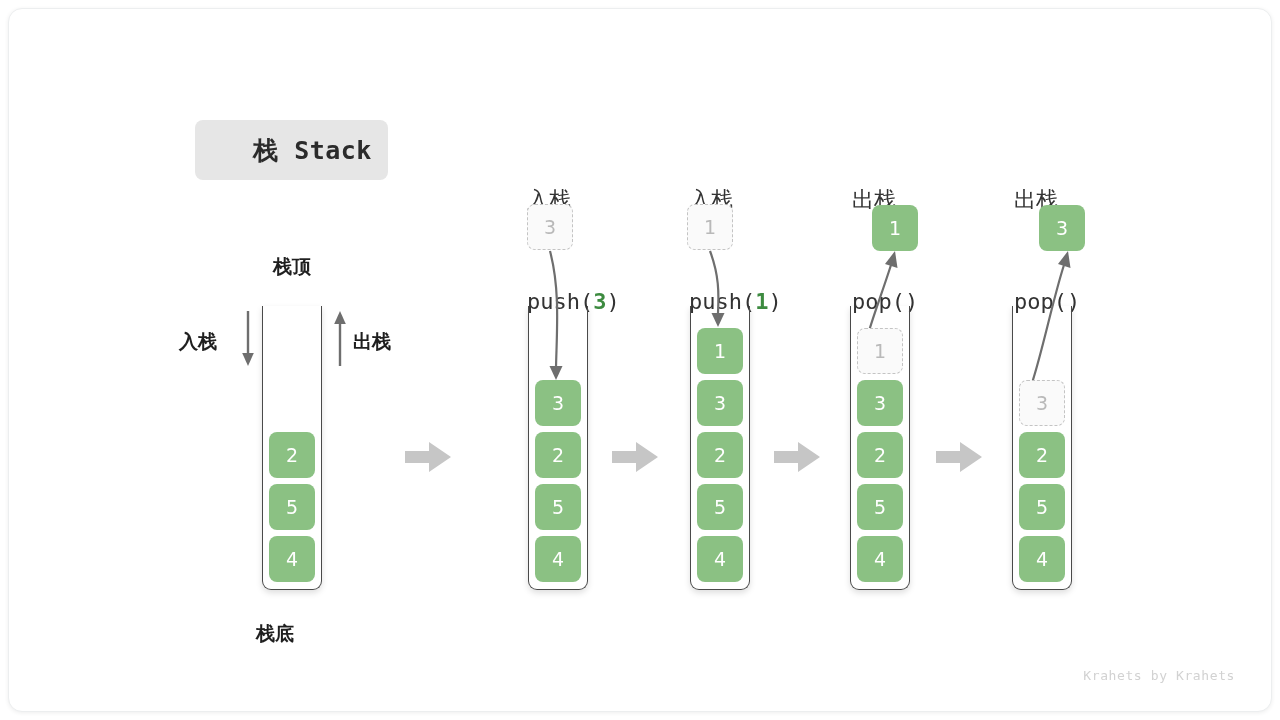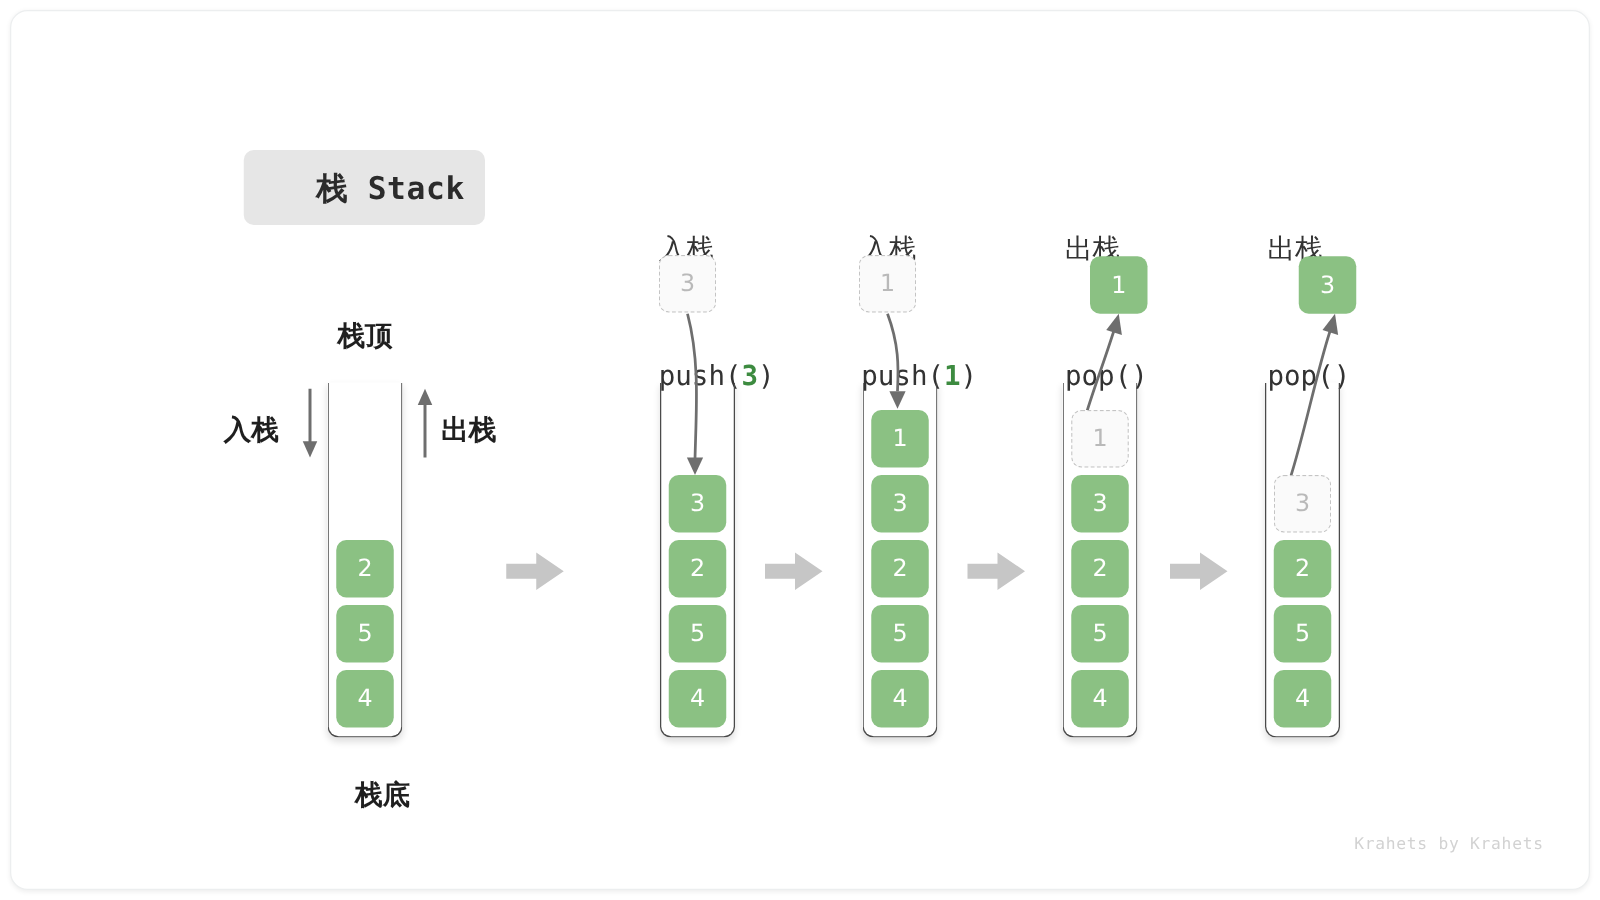--- a/index.html
+++ b/index.html
@@ -32,21 +32,21 @@
   #title-badge .t {
     font-family: "DejaVu Sans Mono", "Liberation Mono", monospace;
     font-size: 25px; font-weight: 700; color: #2b2b2b;
     letter-spacing: 0.5px;
     margin-left: 42px;
   }
 
   
   .cn-bold {
     font-family: "DejaVu Sans", "Liberation Sans", sans-serif;
-    font-weight: 700; font-size: 22px; color: #1f1f1f;
+    font-weight: 700; font-size: 19px; color: #1f1f1f;
   }
   .hdr {
     font-family: "DejaVu Sans Mono", "Liberation Mono", monospace;
     font-size: 22px; color: #333333; line-height: 34px;
     white-space: pre; text-align: left;
   }
   .hdr .num { color: #3d8b40; font-weight: 700; }
 
   
   .stack-box {
@@ -91,21 +91,21 @@
 <div id="card">
 
   <div class="abs" id="title-badge">
     <span class="t">栈 Stack</span>
   </div>
 
   <div class="abs" style="left:247px; top:245px; width:72px; text-align:center;">
     <span class="cn-bold">栈顶</span>
   </div>
 
-  <div class="abs" style="left:247px; top:612px; width:72px; text-align:right;">
+  <div class="abs" style="left:247px; top:612px; width:72px; text-align:left;">
     <span class="cn-bold">栈底</span>
   </div>
 
   <div class="abs" style="left:170px; top:320px;">
     <span class="cn-bold">入栈</span>
   </div>
 
   <svg class="abs" style="left:230px; top:300px;" width="18" height="60">
     <line x1="9" y1="2" x2="9" y2="46" stroke="#6e6e6e" stroke-width="2.4"></line>
     <polygon points="9,57 3.2,44 14.8,44" fill="#6e6e6e"></polygon>

